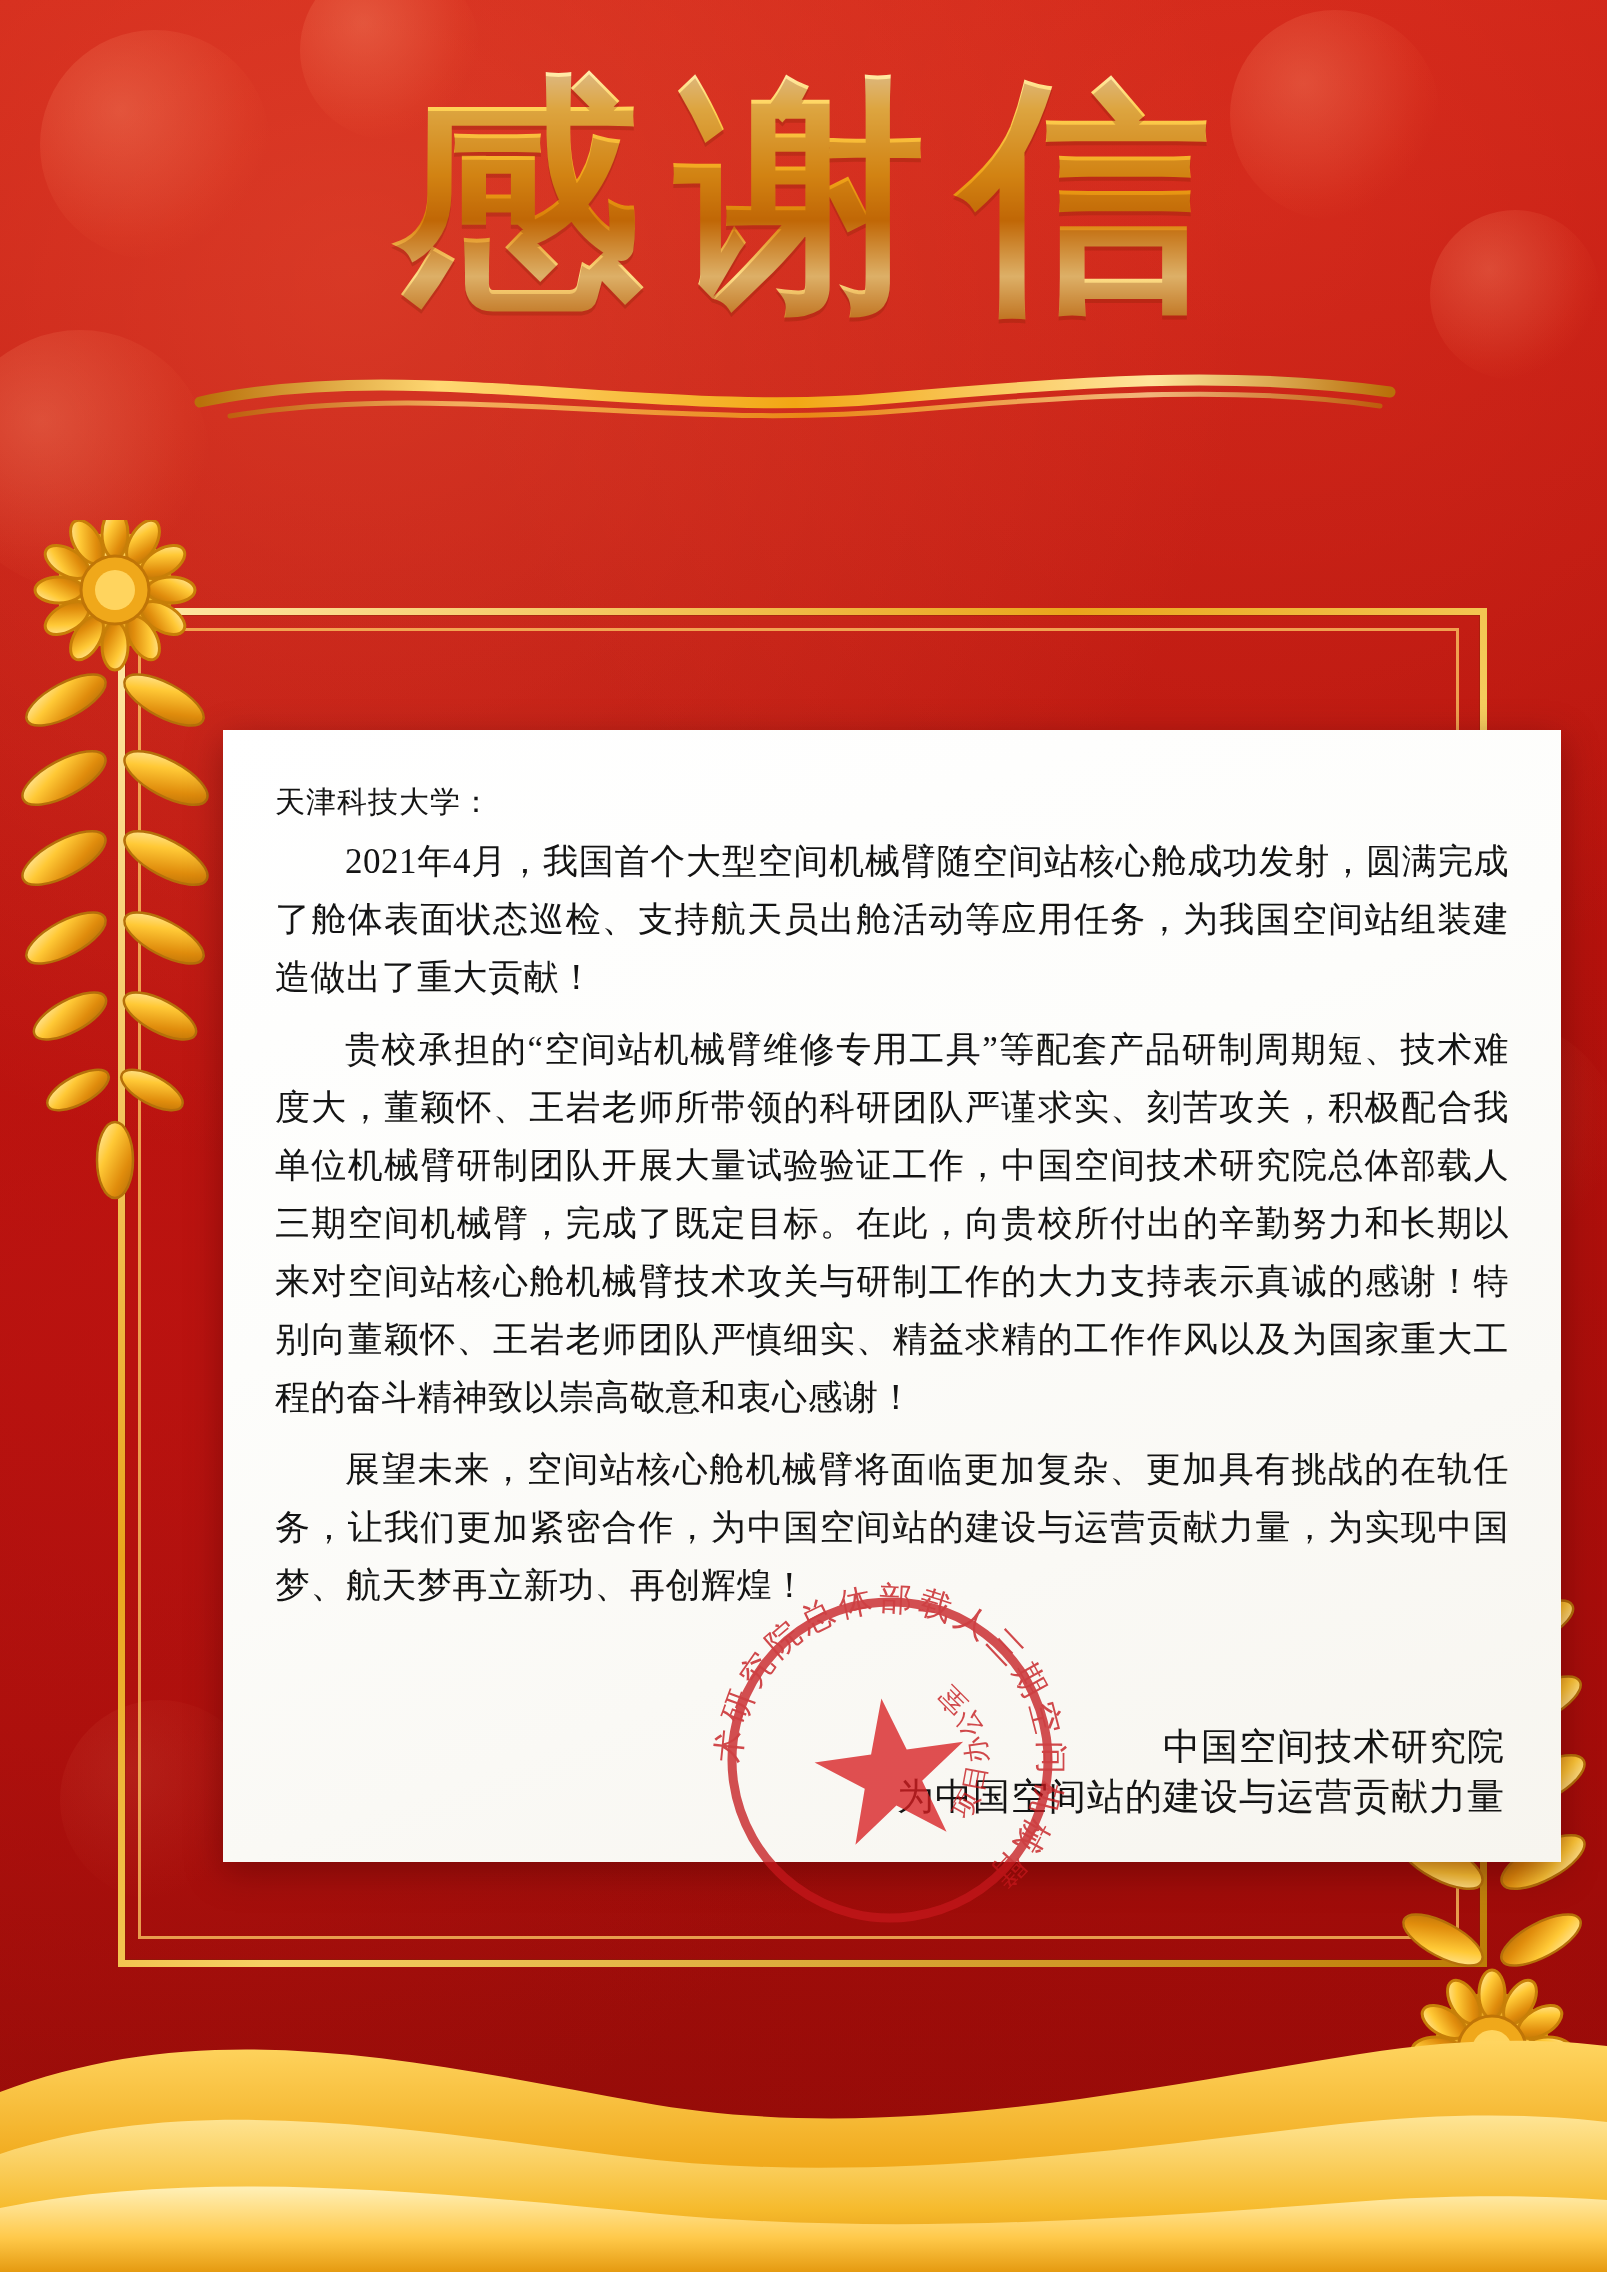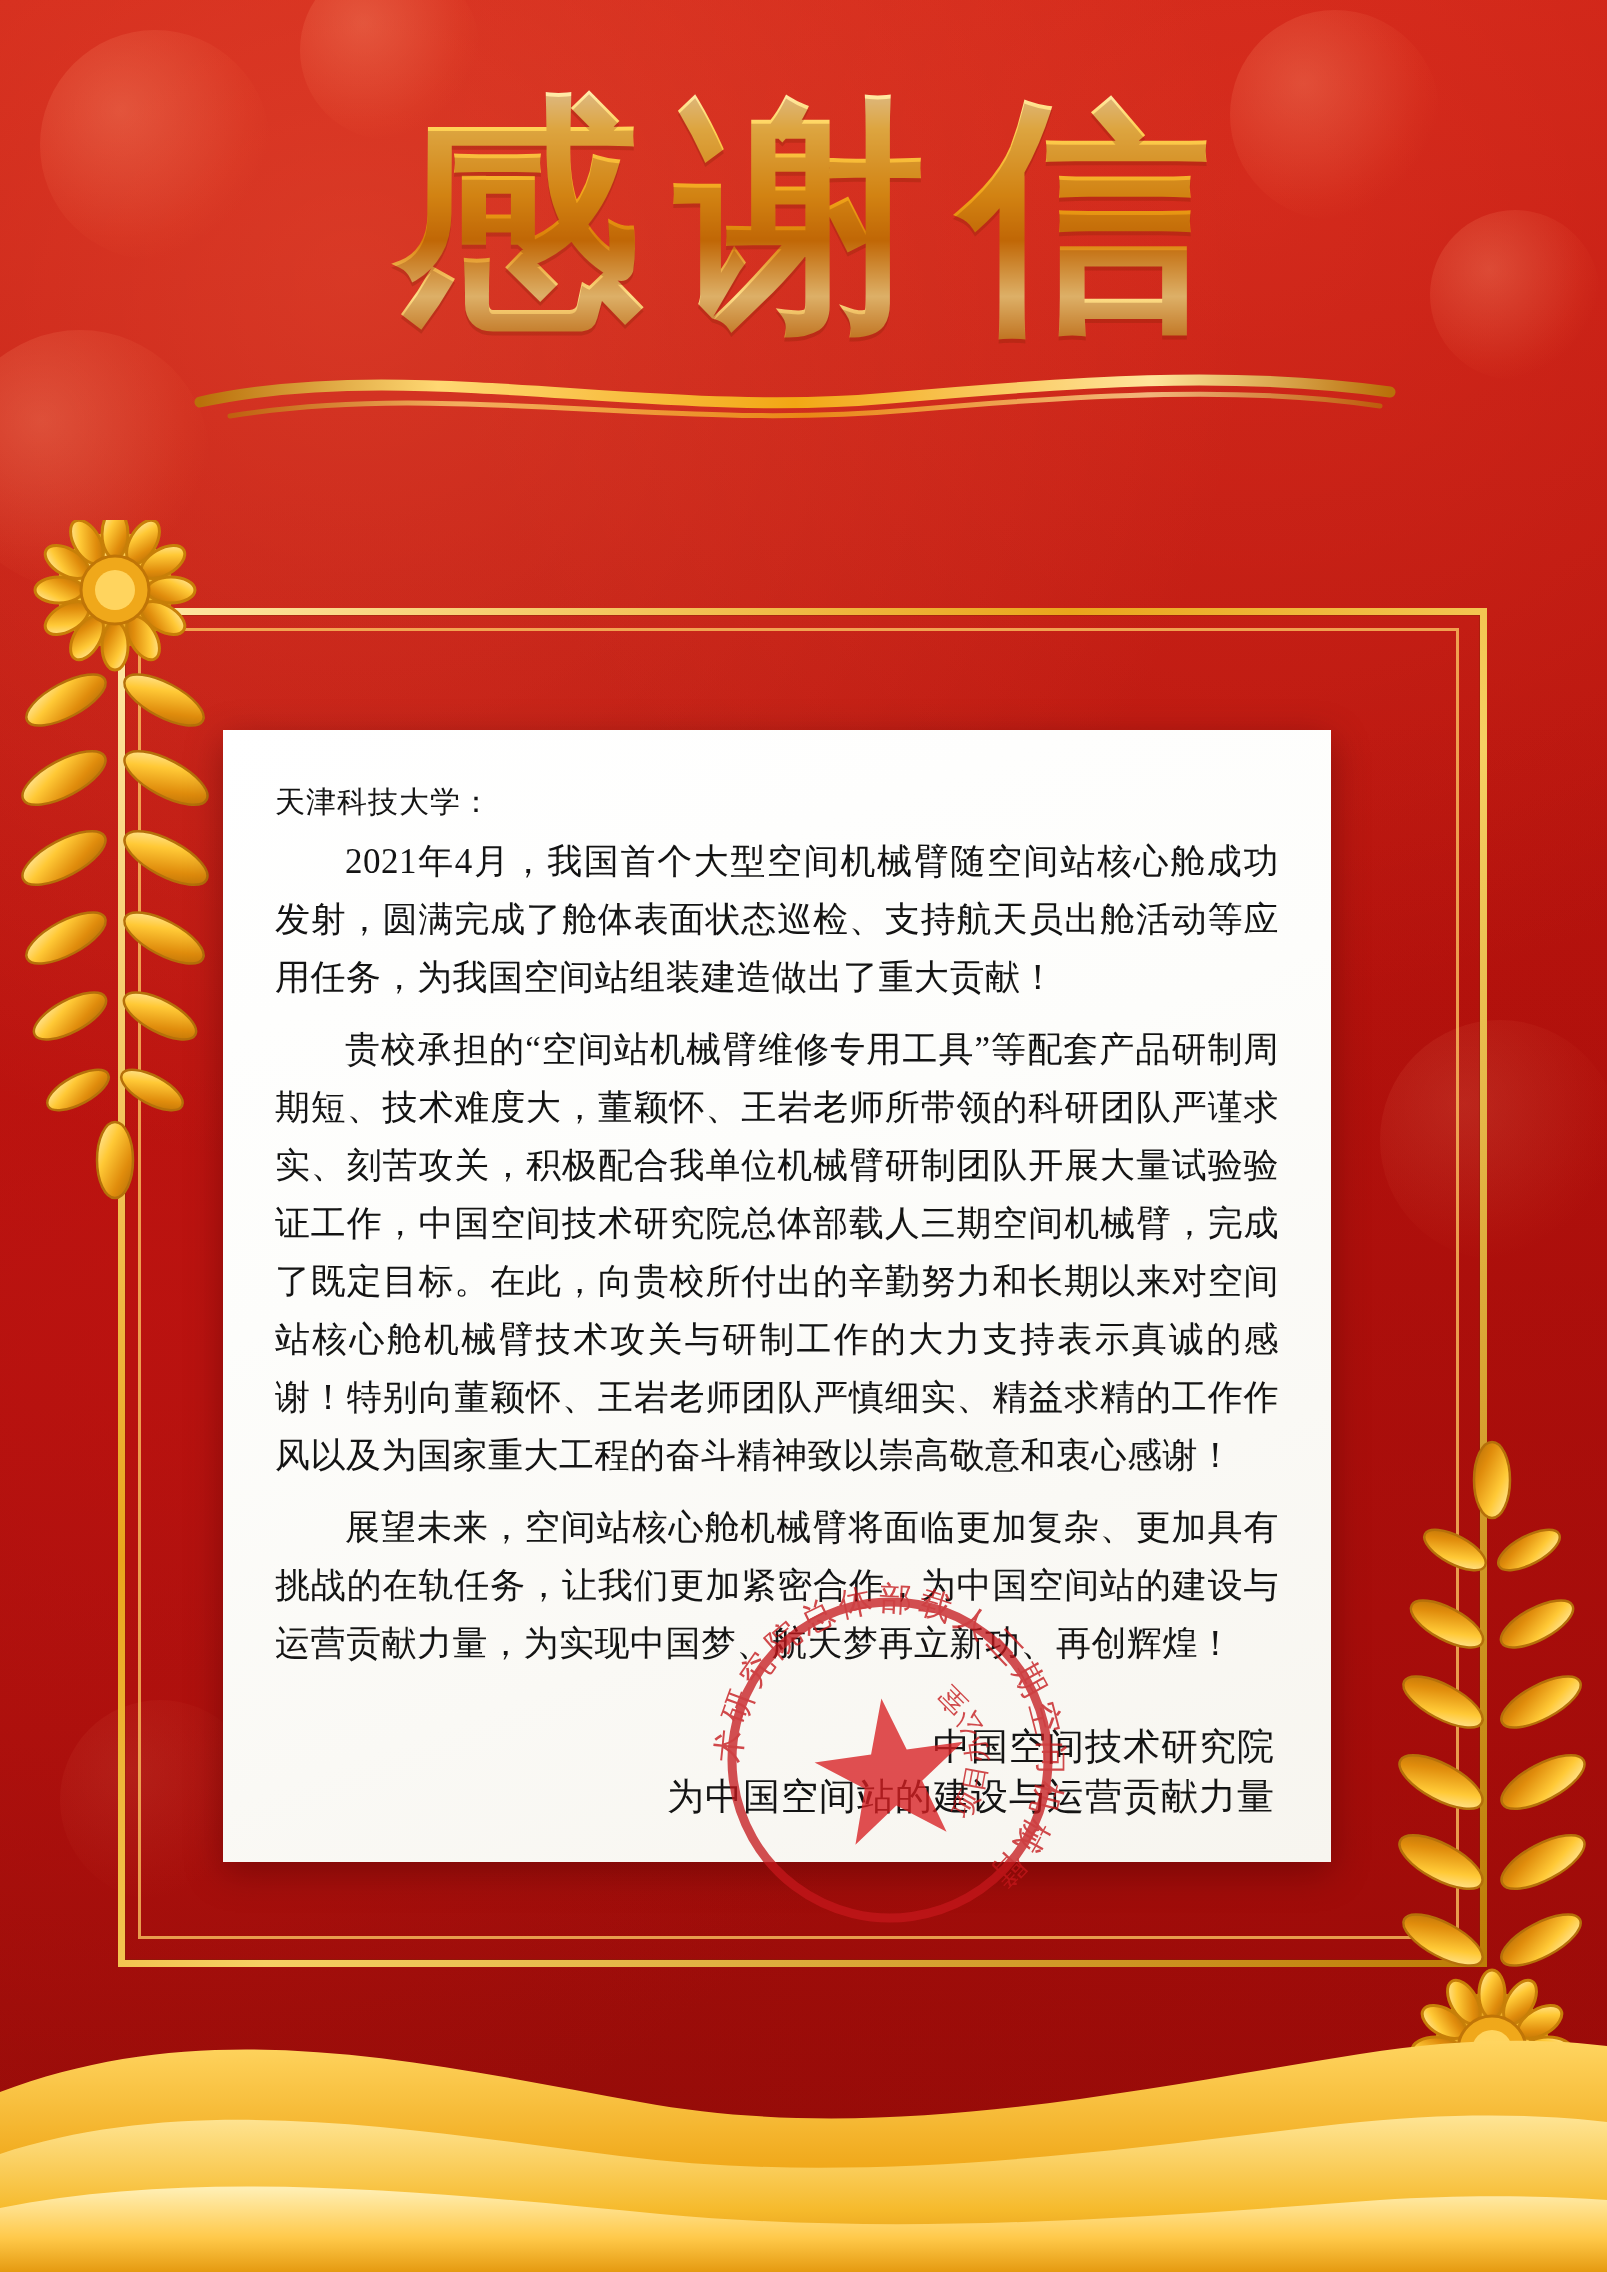--- a/index.html
+++ b/index.html
@@ -44,21 +44,20 @@
     font-weight: 700;
     letter-spacing: 34px;
     line-height: 1.12;
     background: linear-gradient(180deg, #fff6cf 0%, #ffd256 18%, #f0a419 42%, #d97f08 58%, #ffe08a 78%, #c96f06 100%);
     -webkit-background-clip: text;
     background-clip: text;
     color: transparent;
     -webkit-text-fill-color: transparent;
     text-shadow: 0 4px 0 rgba(120,30,0,0.25);
     padding-left: 30px;
-    margin-top: 20px;
   }
   #title-swash {
     position: absolute;
     left: 190px;
     top: 300px;
     width: 1210px;
     height: 70px;
     pointer-events: none;
   }
   
@@ -78,21 +77,21 @@
     top: 628px;
     width: 1315px;
     height: 1305px;
     border: 3px solid rgba(255,206,100,0.75);
   }
   
   #letter {
     position: absolute;
     left: 223px;
     top: 730px;
-    width: 1108px;
+    width: 1338px;
     height: 1132px;
     background: linear-gradient(160deg, #ffffff 0%, #fdfdfb 40%, #f7f5ef 100%);
     box-shadow: 0 10px 34px rgba(60,0,0,0.40);
     padding: 44px 52px 0 52px;
     box-sizing: border-box;
   }
   #letter .salutation {
     font-size: 30px;
     color: #141414;
     letter-spacing: 1px;

